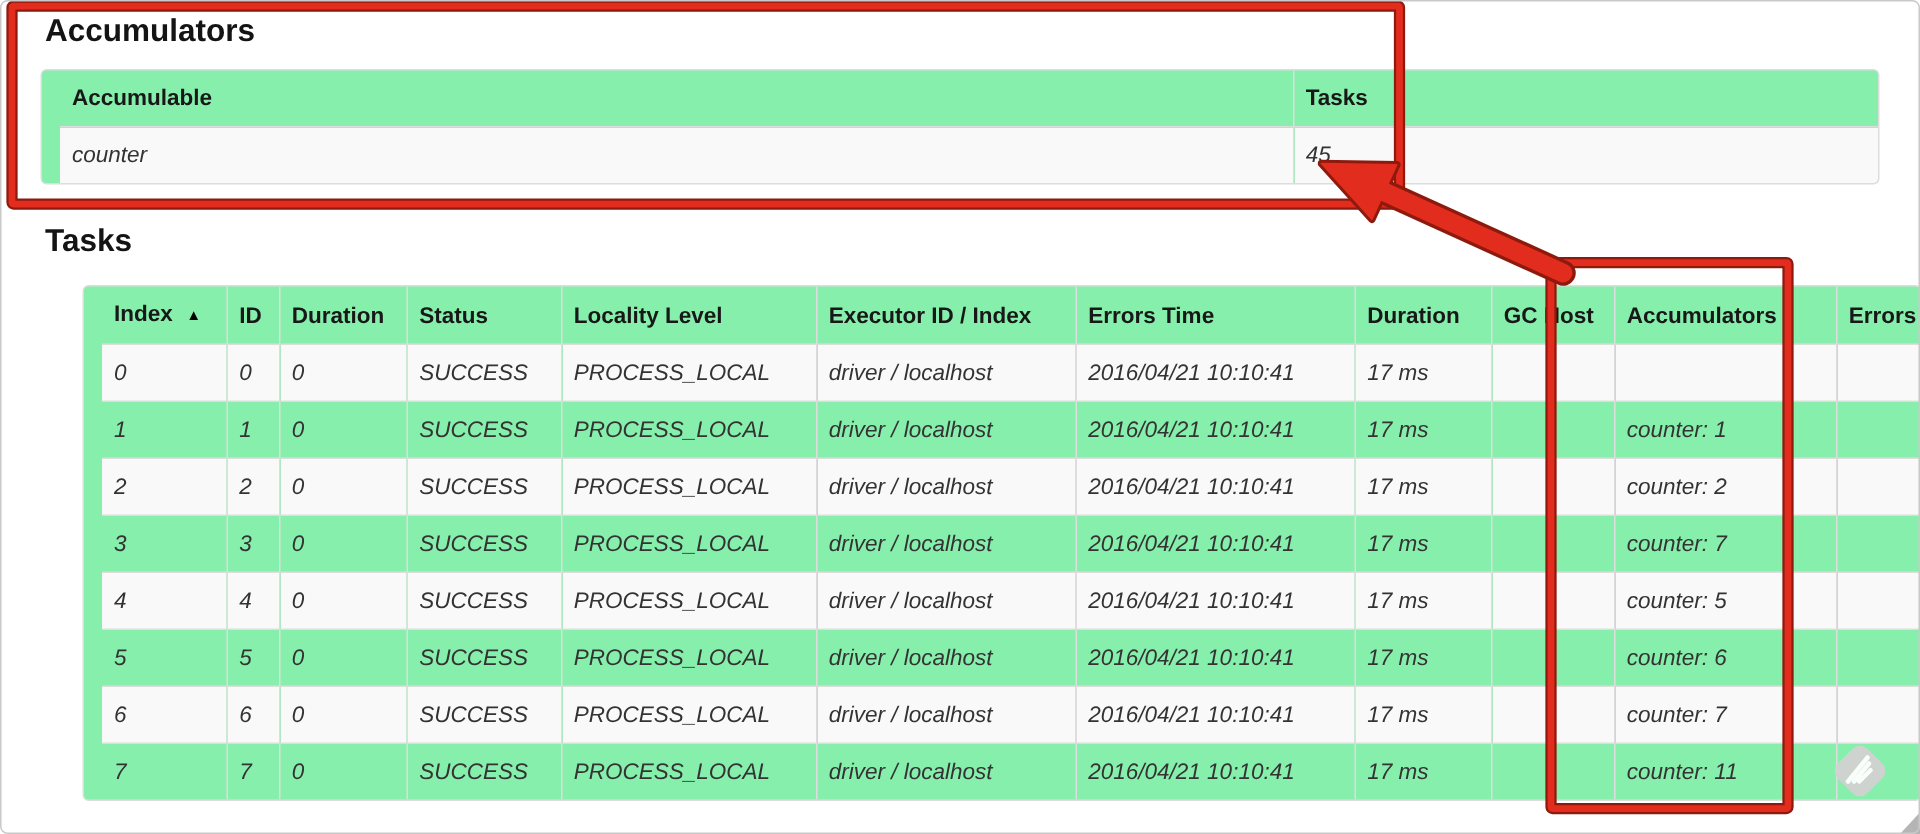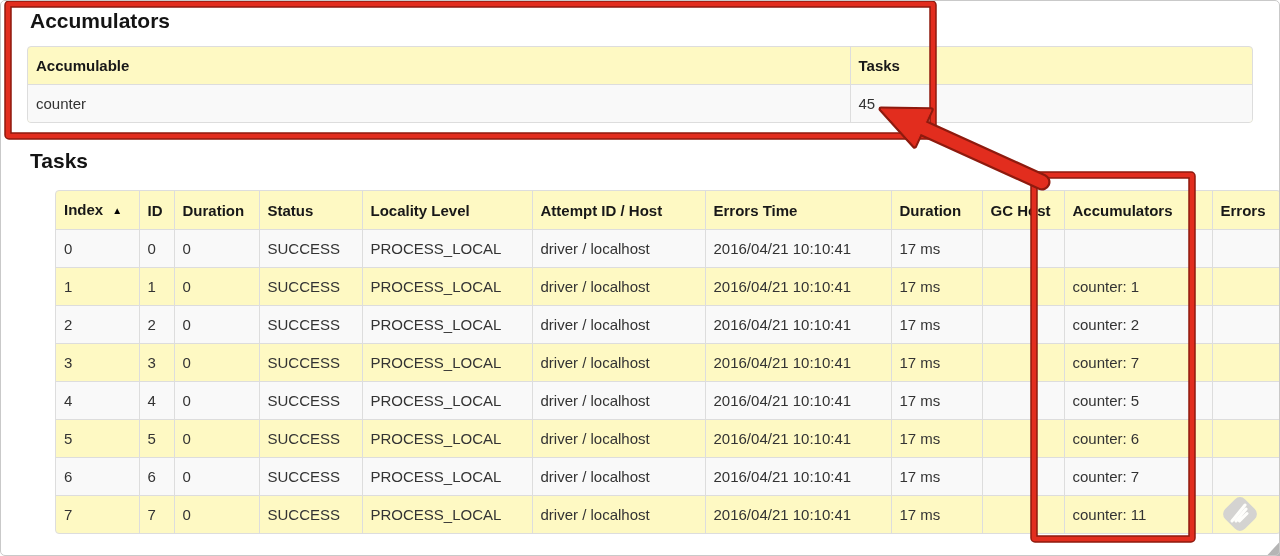--- a/index.html
+++ b/index.html
@@ -14,34 +14,34 @@
     pointer-events:none;z-index:60;
   }
   .section-heading{
     position:absolute;left:30px;font-size:21px;font-weight:bold;color:#141414;
     letter-spacing:0;
   }
   #acc-heading{top:9px;}
   #tasks-heading{top:149px;text-align:center;}
   .tbl-wrap{
     position:absolute;left:27px;width:1226px;border:1px solid #dddddd;
-    border-radius:4px;background:#fef9c3;overflow:hidden;box-sizing:border-box;
+    border-radius:4px;background:#86efac;overflow:hidden;box-sizing:border-box;padding-left:12px;
   }
   #acc-table-wrap{top:46px;}
   #tasks-table-wrap{top:190px;margin-left:28px;}
   table{border-collapse:collapse;table-layout:fixed;width:100%;}
   th,td{
     text-align:left;padding:8px 8px;font-size:15px;line-height:21px;
     white-space:nowrap;overflow:hidden;border-left:1px solid #dddddd;
     box-sizing:border-box;
   }
   th:first-child,td:first-child{border-left:none;}
   th{font-weight:bold;color:#181818;}
   td{color:#333333;}
-  tbody tr{border-top:1px solid #dddddd;}
+  tbody tr{border-top:1px solid #dddddd;font-style:italic;}
   tbody tr:nth-child(odd){background:#f9f9f9;}
   .sort-arrow{font-size:10px;margin-left:9px;color:#000;vertical-align:1px;}
   #annot-overlay{
     position:absolute;left:0;top:0;width:1280px;height:556px;
     pointer-events:none;z-index:50;
   }
   #watermark{
     position:absolute;left:1217px;top:491px;width:46px;height:46px;
     z-index:40;pointer-events:none;opacity:.95;
   }
@@ -89,21 +89,21 @@
       <col style="width:148px">
         <col style="width:70px">
     </colgroup>
     <thead>
       <tr>
         <th><span>Index</span><span class="sort-arrow">▲</span></th>
         <th>ID</th>
         <th>Duration</th>
         <th>Status</th>
         <th>Locality Level</th>
-        <th>Attempt ID / Host</th>
+        <th>Executor ID / Index</th>
         <th>Errors Time</th>
         <th>Duration</th>
         <th>GC Host</th>
         <th>Accumulators</th>
         <th>Errors</th>
       </tr>
     </thead>
     <tbody>
       <tr>
         <td>0</td>

